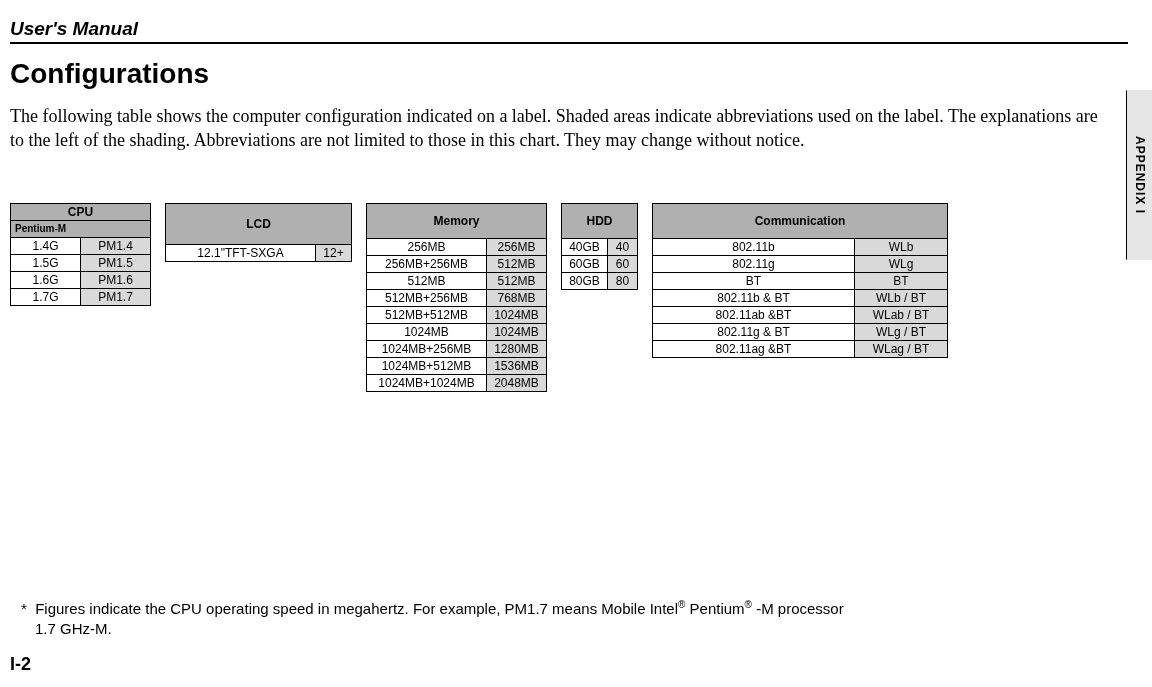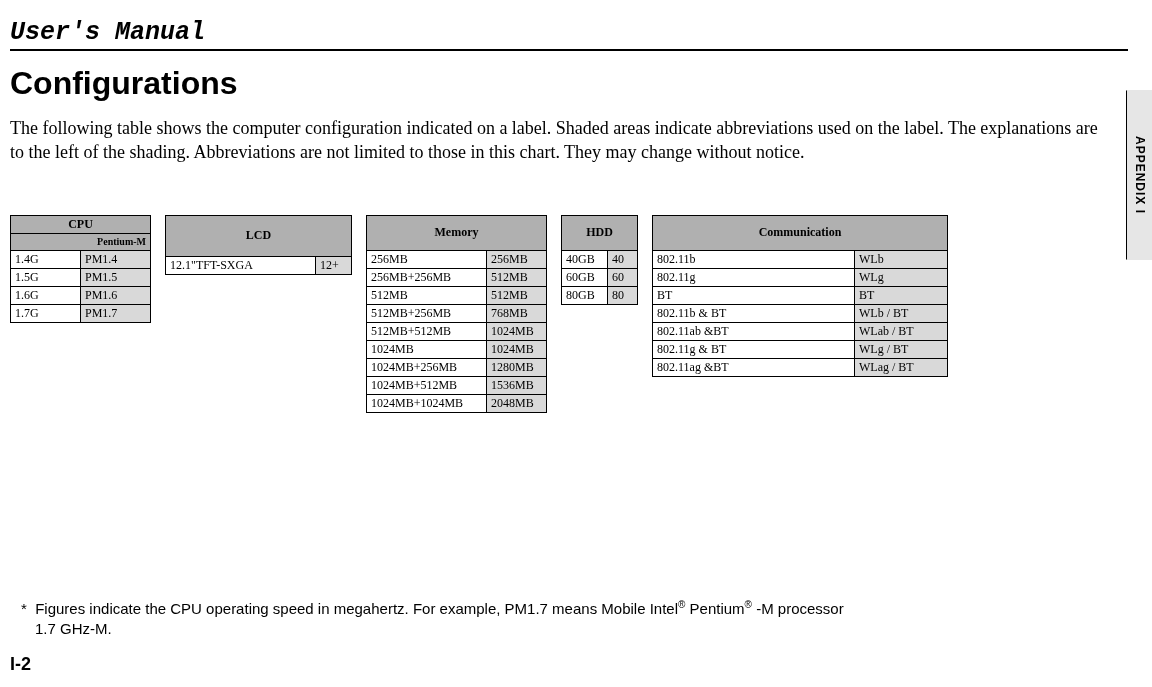--- a/index.html
+++ b/index.html
@@ -15,27 +15,27 @@
   .header-row {
     display: flex;
     align-items: baseline;
     border-bottom: 2px solid #000;
     padding-bottom: 2px;
     margin-bottom: 14px;
   }
   .header-title {
     font-style: italic;
     font-weight: bold;
-    font-family: Liberation Mono, monospace;
-    font-size: 25px;
+    font-family: Liberation Sans, sans-serif;
+    font-size: 19px;
   }
   .section-title {
     font-family: Arial, sans-serif;
     font-weight: bold;
-    font-size: 32px;
+    font-size: 28px;
     margin-bottom: 14px;
   }
   .intro {
     font-size: 18px;
     line-height: 1.35;
     margin-bottom: 50px;
     max-width: 1100px;
   }
   .side-tab {
     position: absolute;
@@ -55,41 +55,41 @@
     writing-mode: vertical-rl;
     font-family: Arial, sans-serif;
     font-size: 12px;
     font-weight: bold;
     letter-spacing: 1px;
   }
   .tables-wrap {
     display: flex;
     align-items: flex-start;
     gap: 14px;
-    font-family: Liberation Serif, serif;
+    font-family: Liberation Sans, sans-serif;
     font-size: 12px;
     margin-left: 0;
   }
   table { border-collapse: collapse; }
   th, td {
     border: 1px solid #000;
     padding: 1px 4px;
-    text-align: left;
+    text-align: center;
     height: 17px;
     vertical-align: middle;
     white-space: nowrap;
   }
   th {
     background: #b0b0b0;
     text-align: center;
     font-weight: bold;
   }
   .sub-th {
     background: #b0b0b0;
-    text-align: right;
+    text-align: left;
     font-size: 10px;
     font-weight: bold;
   }
   .shaded { background: #d9d9d9; }
   .footnote {
     position: absolute;
     bottom: 48px;
     left: 21px;
     right: 24px;
     font-family: Arial, sans-serif;

